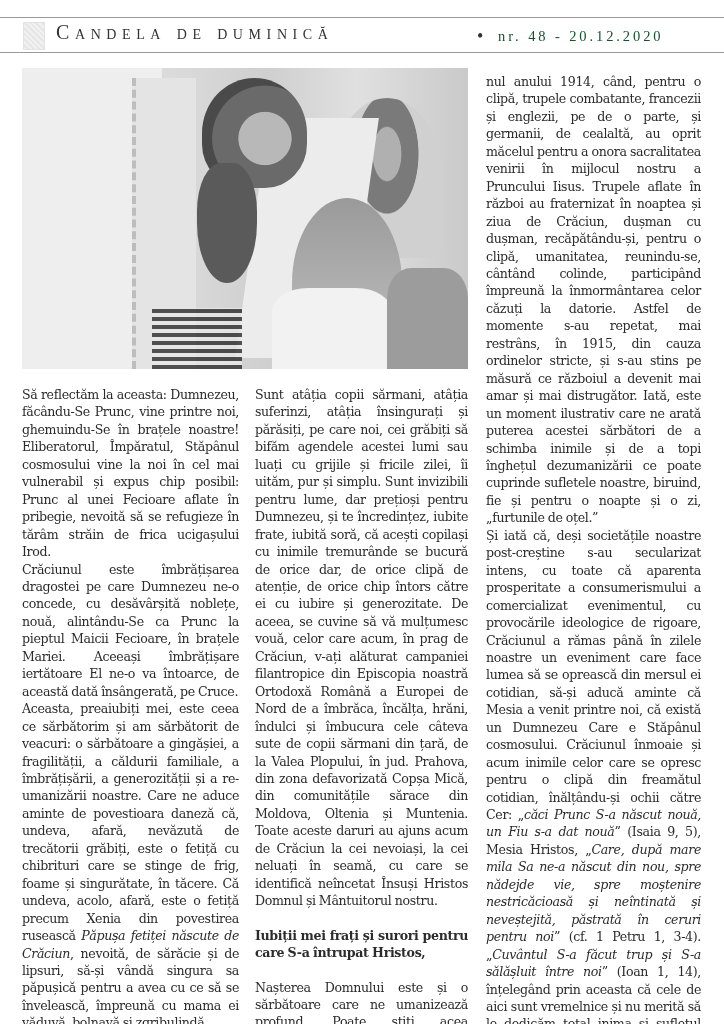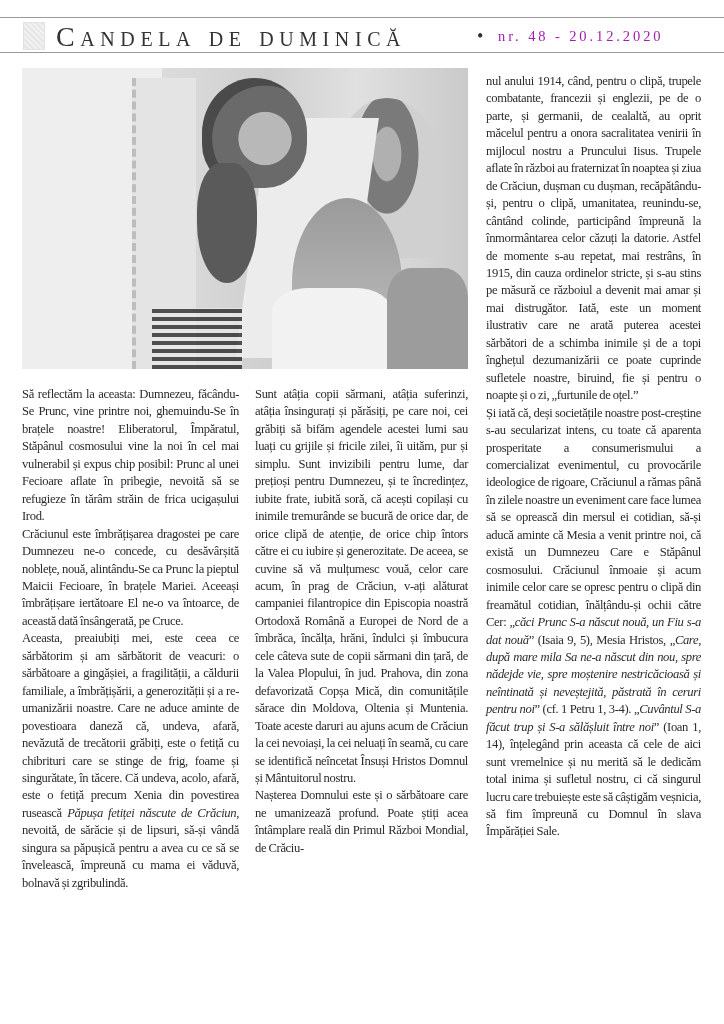--- a/index.html
+++ b/index.html
@@ -2,46 +2,46 @@
 <html><head>
 <meta charset="utf-8">
 <style>
   html, body { margin:0; padding:0; background:#ffffff; }
   body { width:724px; height:1024px; position:relative; overflow:hidden;
          font-family:"DejaVu Serif", "Liberation Serif", serif; color:#2a2a2a; }
   .hr-top { position:absolute; left:0; right:0; top:17px; height:1px; background:#9a9a9a; }
   .hr-bot { position:absolute; left:0; right:0; top:52px; height:1px; background:#9a9a9a; }
   .logo { position:absolute; left:23px; top:22px; width:20px; height:26px; border:1px solid #e2e2e2;
           background:repeating-linear-gradient(45deg,#f1f1f1 0 2px,#e6e6e6 2px 4px); }
-  .title { position:absolute; left:56px; top:21px; font-family:"Liberation Serif", serif; font-size:28px;
+  .title { position:absolute; left:56px; top:21px; font-family:"Liberation Serif", serif; font-size:20px;
            letter-spacing:5.6px; color:#333; white-space:nowrap; font-variant:small-caps; }
   .dot { position:absolute; left:477px; top:26px; font-size:18px; color:#333; font-family:"Liberation Serif", serif; }
   .issue { position:absolute; left:498px; top:28px; font-family:"Liberation Serif", serif; font-size:14.5px;
-           letter-spacing:2.9px; color:#a21caf; white-space:nowrap; }
+           letter-spacing:2.9px; color:#14532d; white-space:nowrap; }
 
   .photo { position:absolute; left:22px; top:68px; width:446px; height:301px; overflow:hidden;
            background:linear-gradient(90deg,#e6e6e6 0%,#dadada 35%,#cfcfcf 55%,#e0e0e0 75%,#cacaca 100%); }
   .photo .robe-l { position:absolute; left:0; top:0; width:140px; height:301px; background:#eeeeee; }
   .photo .robe-l2 { position:absolute; left:110px; top:10px; width:60px; height:291px; background:#e4e4e4; border-left:4px dashed #bdbdbd; }
   .photo .head { position:absolute; left:180px; top:10px; width:105px; height:110px; border-radius:50% 50% 40% 40%;
                  background:radial-gradient(circle at 60% 55%,#b8b8b8 0 30%,#6a6a6a 31% 60%,#4a4a4a 61%); }
   .photo .beard { position:absolute; left:175px; top:95px; width:60px; height:120px; border-radius:40% 40% 50% 50%; background:#5a5a5a; }
   .photo .robe-r { position:absolute; left:230px; top:50px; width:110px; height:240px; background:#ececec; transform:skewX(-8deg); }
   .photo .icon-mary { position:absolute; left:310px; top:30px; width:110px; height:160px; border-radius:50% 50% 10% 10%;
                       background:radial-gradient(ellipse at 50% 35%,#b0b0b0 0 18%,#7a7a7a 19% 40%,#d0d0d0 41%); }
   .photo .child-hair { position:absolute; left:270px; top:130px; width:110px; height:171px; border-radius:50% 50% 20% 20%;
                        background:linear-gradient(180deg,#9a9a9a,#c2c2c2); }
   .photo .child-body { position:absolute; left:250px; top:220px; width:120px; height:81px; background:#f2f2f2; border-radius:30% 30% 0 0; }
   .photo .child2 { position:absolute; left:365px; top:200px; width:81px; height:101px; background:#9c9c9c; border-radius:30% 30% 0 0; }
   .photo .bag { position:absolute; left:130px; top:240px; width:90px; height:61px;
                 background:repeating-linear-gradient(0deg,#2a2a2a 0 4px,#e8e8e8 4px 8px),#444; opacity:.8; }
 
   .col { position:absolute; font-size:12.6px; line-height:17.45px; text-align:justify; hyphens:manual;
          font-family:"DejaVu Serif", serif; color:#2b2b2b; letter-spacing:-0.35px; word-spacing:-0.5px; }
-  .col p { margin:0;font-family:Liberation Serif, serif; }
+  .col p { margin:0; }
   .c1 { left:22px; top:386px; width:217px; }
   .c2 { left:255px; top:386px; width:213px; }
   .c3 { left:486px; top:40px; width:215px; }
   .heading { font-weight:bold; margin:17px 0 !important; }
   em { font-style:italic; }
 </style>
 </head>
 <body>
 
 <div class="hr-top"></div>
@@ -65,19 +65,20 @@
 </div>
 
 <div class="col c1">
   <p>Să reflectăm la aceasta: Dumnezeu, făcându-Se Prunc, vine printre noi, ghemuindu-Se în brațele noastre! Eliberatorul, Împăratul, Stăpânul cosmosului vine la noi în cel mai vulnerabil și expus chip posibil: Prunc al unei Fecioare aflate în pribegie, nevoită să se refugieze în tărâm străin de frica ucigașului Irod.</p>
   <p>Crăciunul este îmbrățișarea dragostei pe care Dumnezeu ne-o concede, cu desăvârșită noblețe, nouă, alintându-Se ca Prunc la pieptul Maicii Fecioare, în brațele Mariei. Aceeași îmbrățișare iertătoare El ne-o va întoarce, de această dată însângerată, pe Cruce.</p>
   <p><span>Aceasta, preaiubiți mei, este ceea ce sărbătorim și am sărbătorit de veacuri: o sărbătoare a gingășiei, a fragilității, a căldurii familiale, a îmbrățișării, a generozității și a re-umanizării noastre. Care ne aduce aminte de povestioara daneză că, undeva, afară, nevăzută de trecătorii grăbiți, este o fetiță cu chibrituri care se stinge de frig, foame și singurătate, în tăcere. Că undeva, acolo, afară, este o fetiță precum Xenia din povestirea rusească </span><em>Păpușa fetiței născute de Crăciun</em><span>, nevoită, de sărăcie și de lipsuri, să-și vândă singura sa păpușică pentru a avea cu ce să se învelească, împreună cu mama ei văduvă, bolnavă și zgribulindă.</span></p>
 </div>
 
 <div class="col c2">
   <p>Sunt atâția copii sărmani, atâția suferinzi, atâția însingurați și părăsiți, pe care noi, cei grăbiți să bifăm agendele acestei lumi sau luați cu grijile și fricile zilei, îi uităm, pur și simplu. Sunt invizibili pentru lume, dar prețioși pentru Dumnezeu, și te încredințez, iubite frate, iubită soră, că acești copilași cu inimile tremurânde se bucură de orice dar, de orice clipă de atenție, de orice chip întors către ei cu iubire și generozitate. De aceea, se cuvine să vă mulțumesc vouă, celor care acum, în prag de Crăciun, v-ați alăturat campaniei filantropice din Episcopia noastră Ortodoxă Română a Europei de Nord de a îmbrăca, încălța, hrăni, îndulci și îmbucura cele câteva sute de copii sărmani din țară, de la Valea Plopului, în jud. Prahova, din zona defavorizată Copșa Mică, din comunitățile sărace din Moldova, Oltenia și Muntenia. Toate aceste daruri au ajuns acum de Crăciun la cei nevoiași, la cei neluați în seamă, cu care se identifică neîncetat Însuși Hristos Domnul și Mântuitorul nostru.</p>
+  <p class="heading">Iubiții mei frați și surori pentru care S-a întrupat Hristos,</p>
   <p>Nașterea Domnului este și o sărbătoare care ne umanizează profund. Poate știți acea întâmplare reală din Primul Război Mondial, de Crăciu-</p>
 </div>
 
 <div class="col c3" style="top:73px;">
   <p>nul anului 1914, când, pentru o clipă, trupele combatante, francezii și englezii, pe de o parte, și germanii, de cealaltă, au oprit măcelul pentru a onora sacralitatea venirii în mijlocul nostru a Pruncului Iisus. Trupele aflate în război au fraternizat în noaptea și ziua de Crăciun, dușman cu dușman, recăpătându-și, pentru o clipă, umanitatea, reunindu-se, cântând colinde, participând împreună la înmormântarea celor căzuți la datorie. Astfel de momente s-au repetat, mai restrâns, în 1915, din cauza ordinelor stricte, și s-au stins pe măsură ce războiul a devenit mai amar și mai distrugător. Iată, este un moment ilustrativ care ne arată puterea acestei sărbători de a schimba inimile și de a topi înghețul dezumanizării ce poate cuprinde sufletele noastre, biruind, fie și pentru o noapte și o zi, „furtunile de oțel.”</p>
   <p><span>Și iată că, deși societățile noastre post-creștine s-au secularizat intens, cu toate că aparenta prosperitate a consumerismului a comercializat evenimentul, cu provocările ideologice de rigoare, Crăciunul a rămas până în zilele noastre un eveniment care face lumea să se oprească din mersul ei cotidian, să-și aducă aminte că Mesia a venit printre noi, că există un Dumnezeu Care e Stăpânul cosmosului. Crăciunul înmoaie și acum inimile celor care se opresc pentru o clipă din freamătul cotidian, înălțându-și ochii către Cer: „</span><em>căci Prunc S-a născut nouă, un Fiu s-a dat nouă</em><span>” (Isaia 9, 5), Mesia Hristos, „</span><em>Care, după mare mila Sa ne-a născut din nou, spre nădejde vie, spre moștenire nestricăcioasă și neîntinată și neveștejită, păstrată în ceruri pentru noi</em><span>” (cf. 1 Petru 1, 3-4). „</span><em>Cuvântul S-a făcut trup și S-a sălășluit între noi</em><span>” (Ioan 1, 14), înțelegând prin aceasta că cele de aici sunt vremelnice și nu merită să le dedicăm total inima și sufletul nostru, ci că singurul lucru care trebuiește este să câștigăm veșnicia, să fim împreună cu Domnul în slava Împărăției Sale.</span></p>
 </div>
 
 </body></html>

